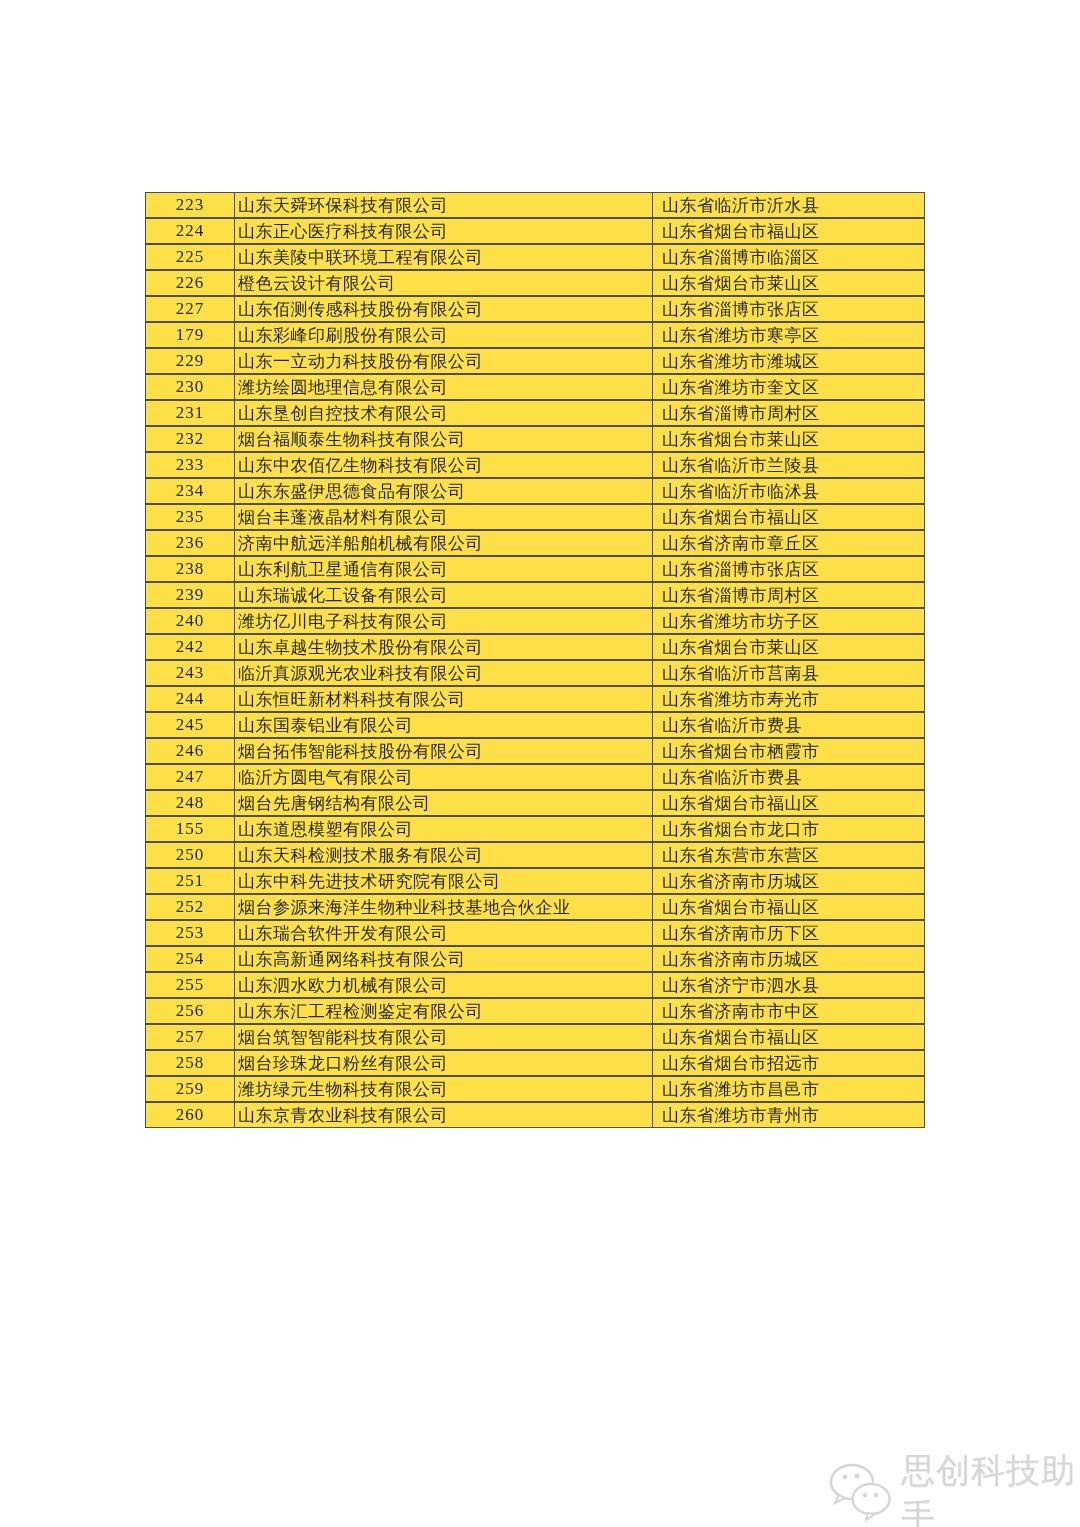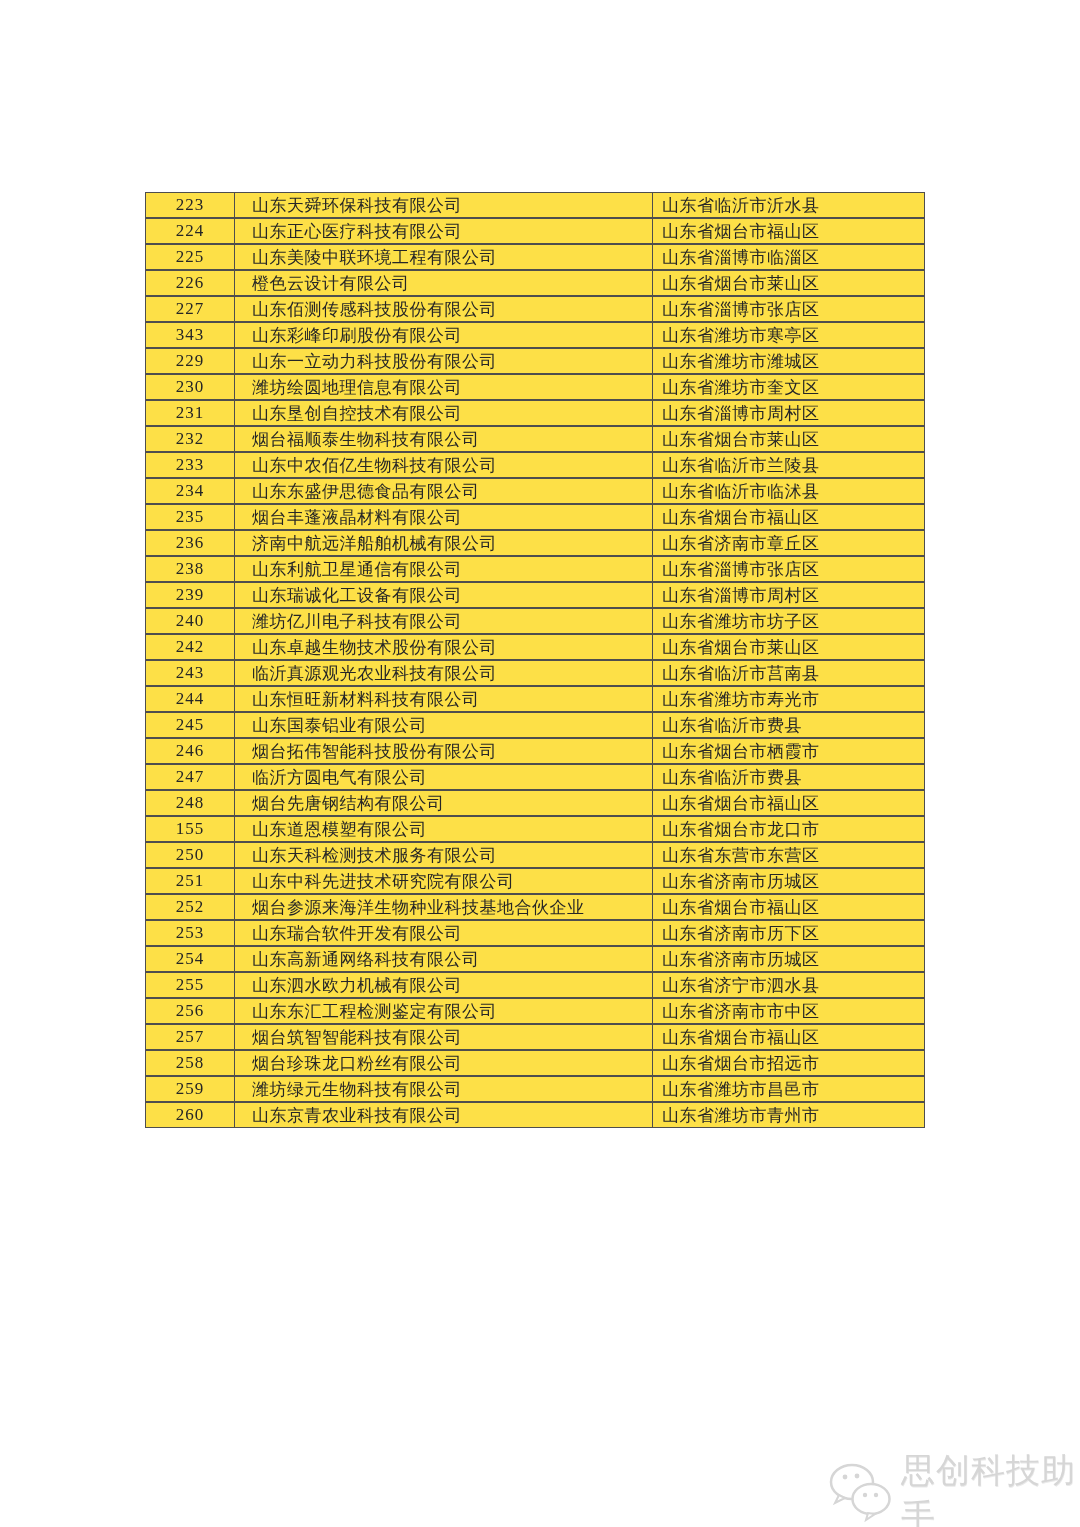--- a/index.html
+++ b/index.html
@@ -41,21 +41,21 @@
   }
   .cell.no {
     width: 88px;
     justify-content: center;
     letter-spacing: 1px;
   }
   .cell.company {
     width: 419px;
     border-left: 1.5px solid #4e4e4e;
     border-right: 1.5px solid #4e4e4e;
-    padding-left: 17px;
+    padding-left: 3px;
   }
   .cell.location {
     flex: 1;
     padding-left: 9px;
   }
   .watermark {
     position: absolute;
     left: 826px;
     top: 1448px;
     display: flex;
@@ -100,21 +100,21 @@
       <div class="cell location">山东省烟台市莱山区</div>
     </div>
 
     <div class="row">
       <div class="cell no">227</div>
       <div class="cell company">山东佰测传感科技股份有限公司</div>
       <div class="cell location">山东省淄博市张店区</div>
     </div>
 
     <div class="row">
-      <div class="cell no">343</div>
+      <div class="cell no">179</div>
       <div class="cell company">山东彩峰印刷股份有限公司</div>
       <div class="cell location">山东省潍坊市寒亭区</div>
     </div>
 
     <div class="row">
       <div class="cell no">229</div>
       <div class="cell company">山东一立动力科技股份有限公司</div>
       <div class="cell location">山东省潍坊市潍城区</div>
     </div>
 

